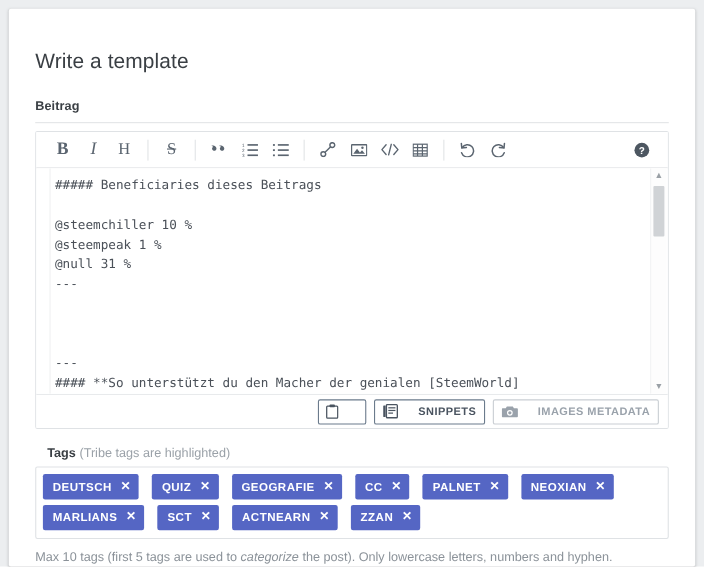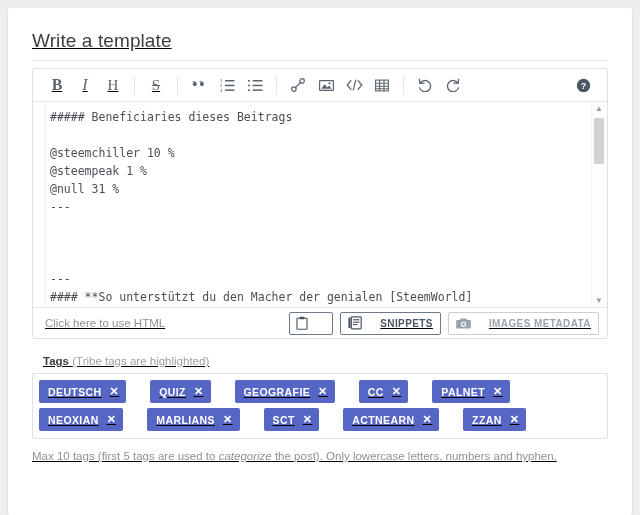--- a/index.html
+++ b/index.html
@@ -22,22 +22,21 @@
     width: 624px;
     height: 507px;
     background: #ffffff;
     border-radius: 2px;
     box-shadow: 0 1px 3px rgba(0,0,0,0.10), 0 1px 2px rgba(0,0,0,0.06);
     box-sizing: border-box;
     overflow: hidden;
   }
 
   .card-inner {
-    padding: 16px 16px 0 16px;
-    text-decoration: underline;
+    padding: 32px 16px 0 16px;
   }
 
   .page-title {
     font-size: 19px;
     font-weight: 400;
     color: #3a3f44;
     letter-spacing: 0.1px;
     margin: 6px 0 0 8px;
   }
 
@@ -206,21 +205,21 @@
   .tags-label b { font-weight: bold; }
   .tags-label span { color: #9aa1a8; font-weight: normal; }
 
   .tags-box {
     margin: 6px 8px 0 8px;
     border: 1px solid #dfe2e5;
     border-radius: 2px;
     padding: 6px 6px 7px 6px;
     display: flex;
     flex-wrap: wrap;
-    gap: 5px 24px;
+    gap: 5px 12px;
     min-height: 52px;
     box-sizing: border-box;
     background: #fff;
   }
   .chip {
     background: #5566c4;
     color: #ffffff;
     border-radius: 2px;
     height: 23px;
     display: inline-flex;
@@ -248,20 +247,21 @@
   .tags-hint i { font-style: italic; text-align: center; }
 </style>
 </head>
 <body>
 
 <div class="card">
   <div class="card-inner">
 
     <div class="page-title">Write a template</div>
 
+    <div class="field-label">Beitrag</div>
     <div class="label-divider"></div>
 
     <div class="editor">
 
       <div class="toolbar">
         <div class="tb-btn">
             <span class="gl-b">B</span>
           </div>
         <div class="tb-btn">
             <span class="gl-i">I</span>
@@ -364,21 +364,20 @@
 ---
 #### **So unterstützt du den Macher der genialen [SteemWorld]</div>
         <div class="vscroll">
           <div class="vs-arrow up">▲</div>
           <div class="vs-thumb"></div>
           <div class="vs-arrow down">▼</div>
         </div>
       </div>
 
       <div class="editor-foot">
-        <div class="html-link">Click here to use HTML</div>
         <div class="foot-spacer"></div>
 
         <div class="foot-btn icon-only">
           <span>
             <svg width="12" height="14" viewBox="0 0 12 14" fill="none" stroke="#4a5460" stroke-width="1.15">
               <rect x="1" y="2.2" width="10" height="11" rx="0.8"></rect>
               <rect x="3.6" y="0.8" width="4.8" height="2.4" rx="0.6" fill="#4a5460" stroke="none"></rect>
             </svg>
           </span>
           <span></span>

